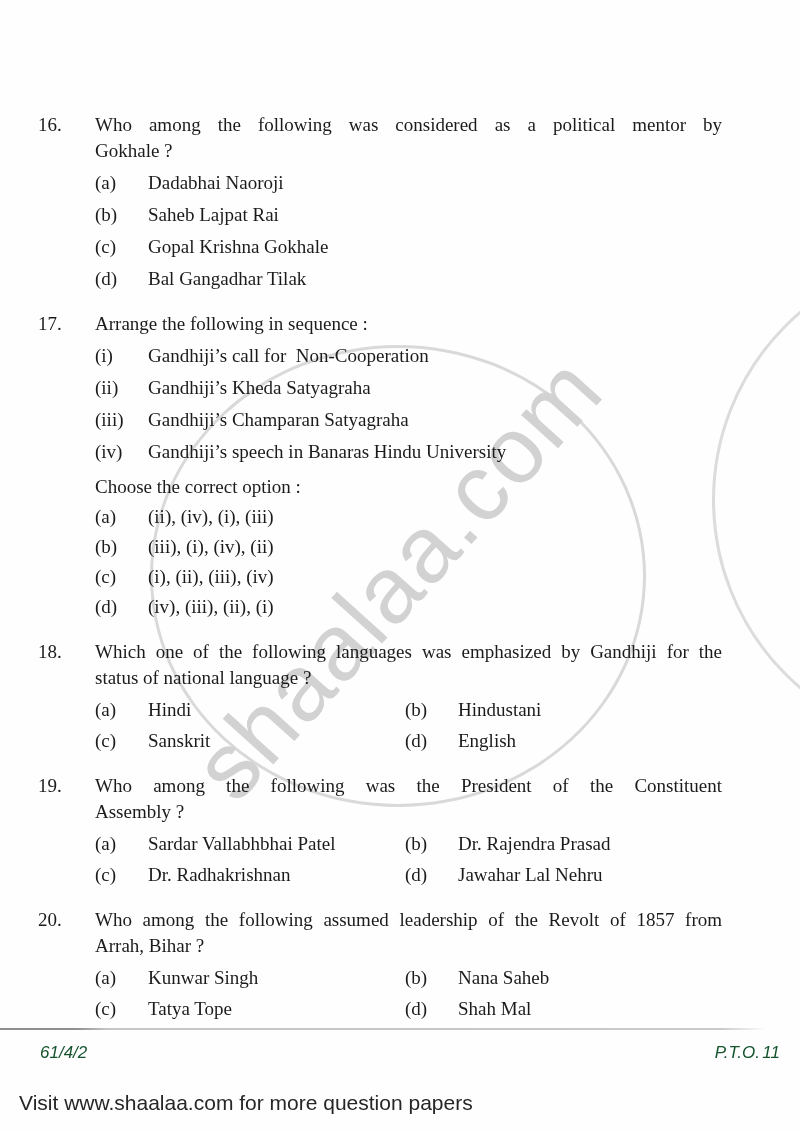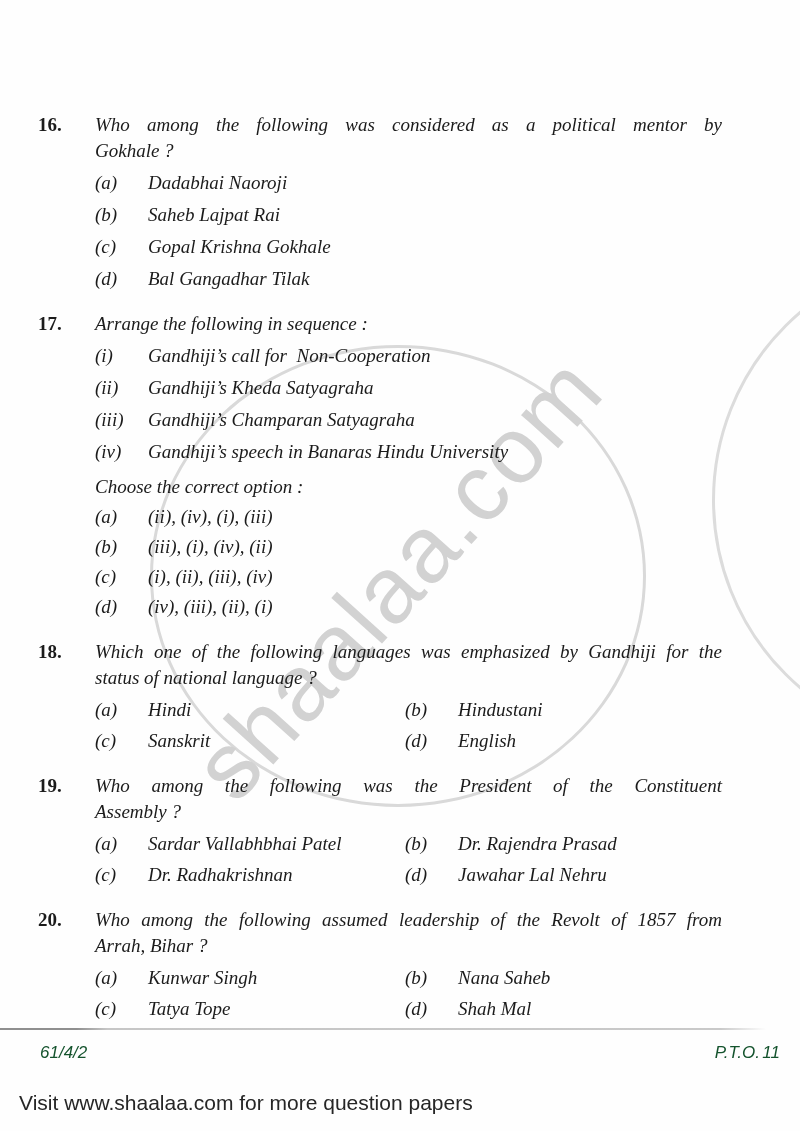--- a/index.html
+++ b/index.html
@@ -43,22 +43,22 @@
   .content {
     position:absolute;
     left:38px; top:112px; width:684px;
     z-index:2;
   }
   .q {
     display:grid;
     grid-template-columns:57px 1fr;
     margin-bottom:19px;
   }
-  .qnum { font-weight:bold; line-height:26px; }
-  .qbody { min-width:0;font-style:italic; }
+  .qnum { font-weight:normal; line-height:26px; }
+  .qbody { min-width:0; }
   .qline { line-height:26px; }
   .just  { text-align:justify; text-align-last:justify; }
 
   .optrow {
     display:grid;
     grid-template-columns:53px 1fr;
     line-height:26px;
     margin-top:6px;
   }
   .prompt { line-height:26px; margin-top:9px; }

